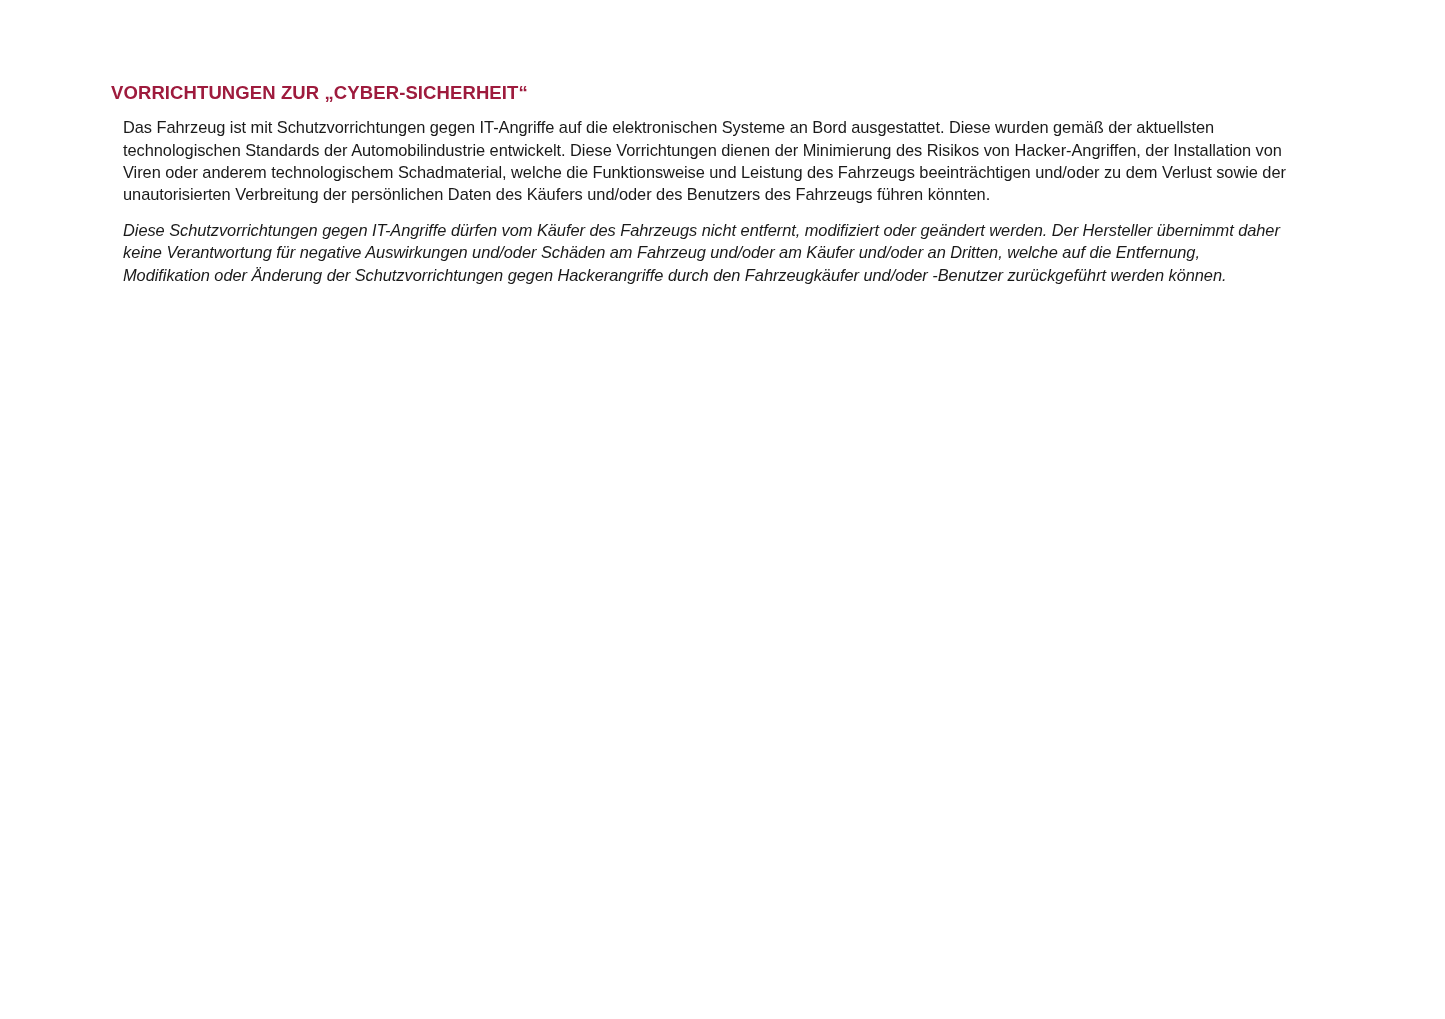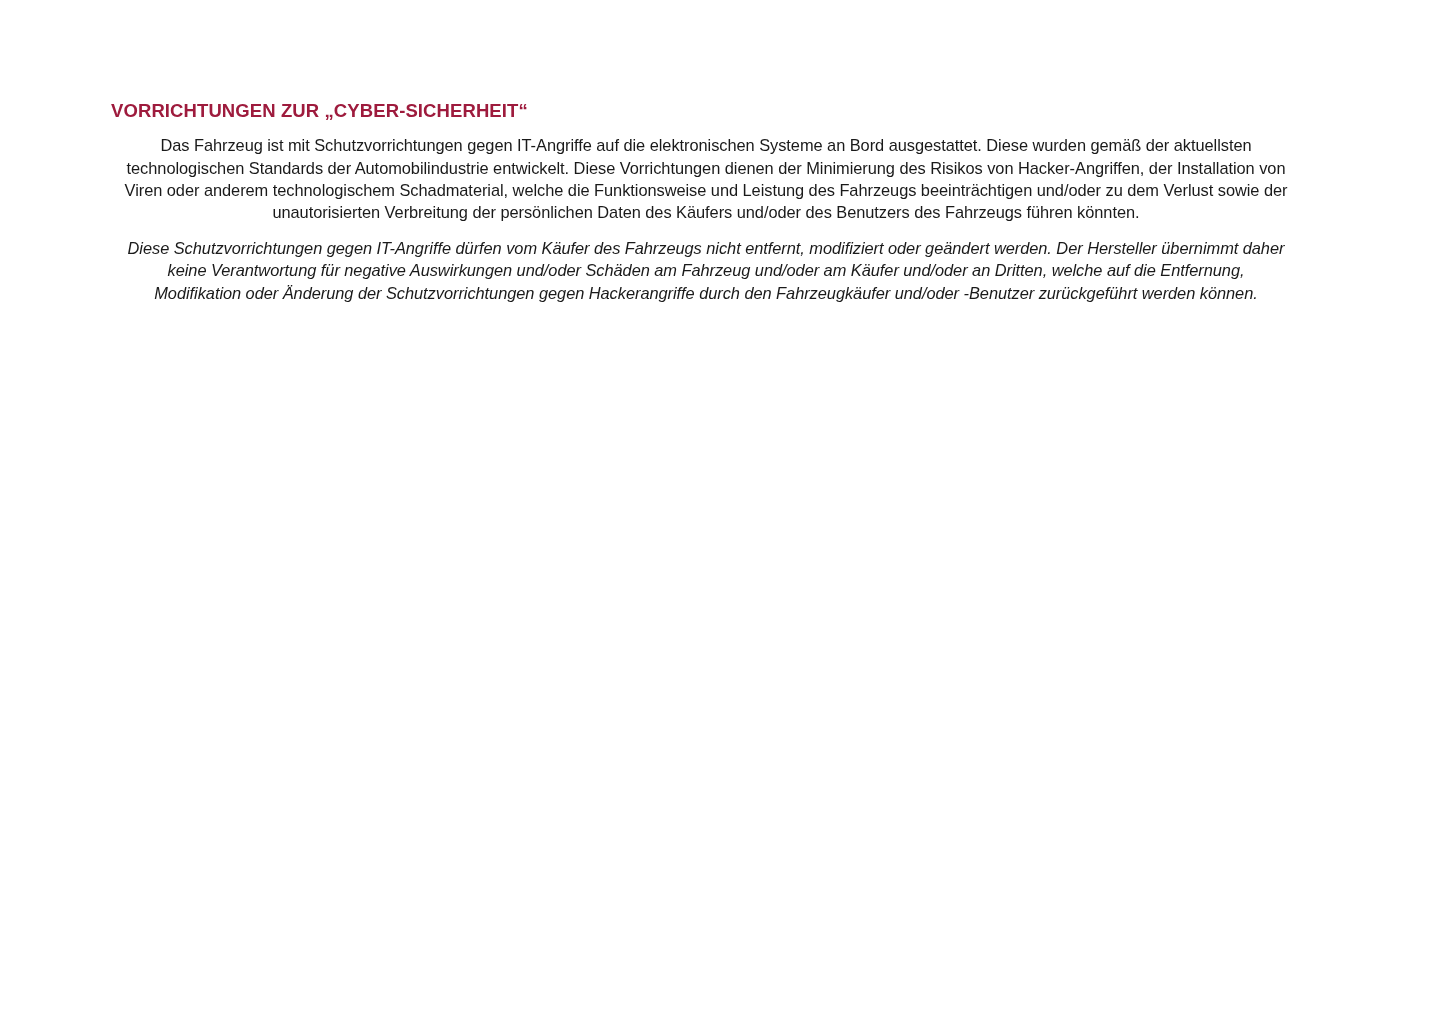--- a/index.html
+++ b/index.html
@@ -18,41 +18,41 @@
   .page {
     position: relative;
     width: 1445px;
     height: 1019px;
     box-sizing: border-box;
   }
 
   .content {
     position: absolute;
     left: 111px;
-    top: 100px;
+    top: 82px;
     width: 1190px;
   }
 
   .section-title {
     color: #9e1b3d;
     font-size: 18.5px;
     font-weight: bold;
     letter-spacing: 0.1px;
     margin: 0 0 6px 0;
     line-height: 1.2;
     white-space: nowrap;
   }
 
   .body-text {
     color: #1a1a1a;
     font-size: 16.4px;
     line-height: 22.4px;
     margin: 12px;
     letter-spacing: -0.05px;
-    text-align: center;
+    text-align: left;
   }
 
   .body-text + .body-text {
     margin-top: 13px;
     font-style: italic;
   }
 </style>
 </head>
 <body>
 

